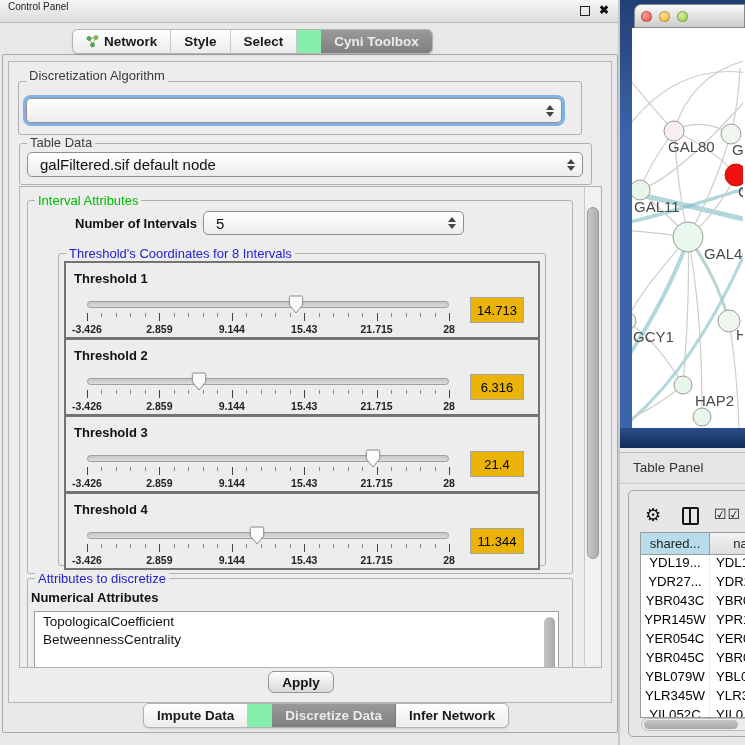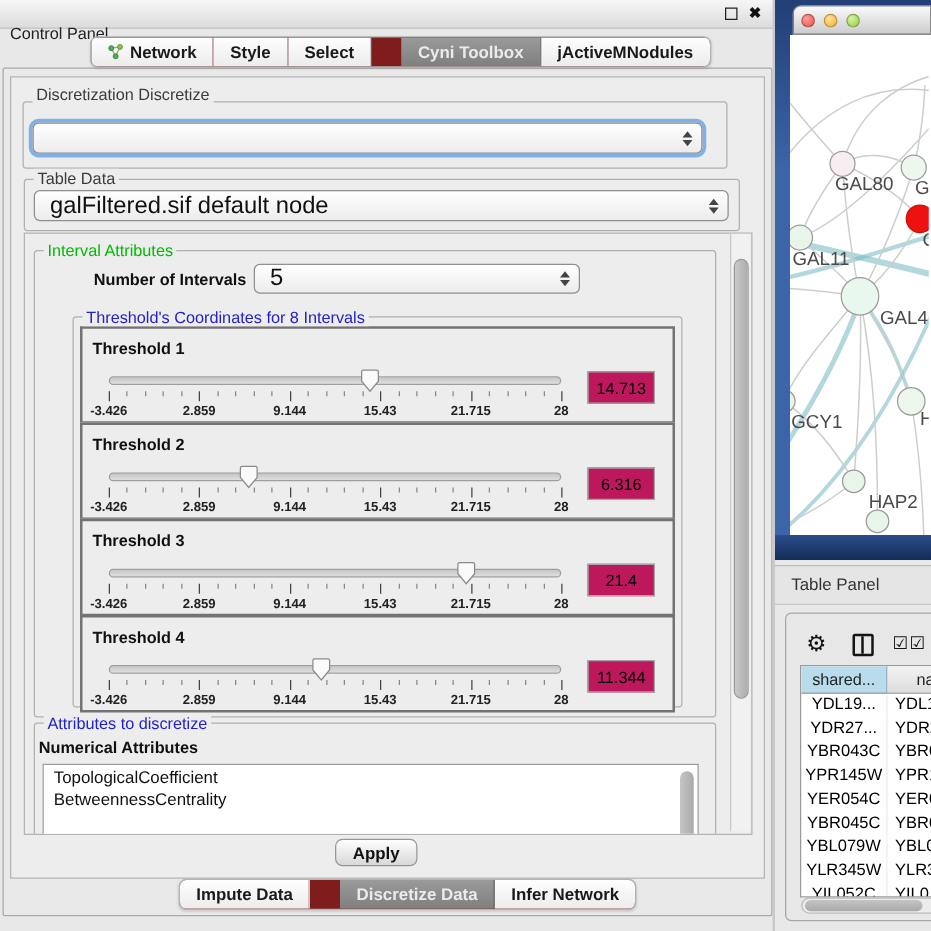--- a/index.html
+++ b/index.html
@@ -1,46 +1,46 @@
 <!DOCTYPE html>
 <html><head>
 <meta charset="utf-8">
 <style>
   html,body{margin:0;padding:0;}
   .screen{position:relative;width:745px;height:745px;background:#e8e8e8;overflow:hidden;
           font-family:"Liberation Sans",sans-serif;color:#1a1a1a;}
   
   .cp-titlebar{position:absolute;left:0;top:0;width:620px;height:22px;
     background:linear-gradient(#f6f6f6,#dcdcdc);border-bottom:1px solid #bdbdbd;}
-  .cp-title{position:absolute;left:8px;top:19px;font-size:13px;color:#222;}
+  .cp-title{position:absolute;left:8px;top:1px;font-size:10px;color:#222;}
   .ic-float{position:absolute;left:580px;top:6px;width:8px;height:8px;border:1.5px solid #222;}
   .ic-close{position:absolute;left:599px;top:3px;font-size:12px;font-weight:bold;color:#111;}
   
   .tabbar{position:absolute;display:flex;height:23px;border:1px solid #b3b3b3;border-radius:6px;
-    background:#7f1d1d;overflow:hidden;z-index:30;box-shadow:0 1px 2px rgba(0,0,0,.12);}
+    background:#86efac;overflow:hidden;z-index:30;box-shadow:0 1px 2px rgba(0,0,0,.12);}
   #top-tabs{left:72px;top:29px;}
   #bottom-tabs{left:143px;top:703px;}
   .tab{display:flex;align-items:center;gap:5px;padding:0 13px;font-size:13.5px;font-weight:bold;
     color:#1a1a1a;background:linear-gradient(#fefefe,#ececec);border-right:1px solid #c9c9c9;cursor:default;}
   .tab:last-child{border-right:none;}
   .tab.active{background:linear-gradient(#9a9a9a,#7f7f7f);color:#ebebeb;border-right-color:#7a7a7a;margin-left:24px;}
   .net-ico{display:inline-block;width:13px;height:13px;}
   
   .cp-outer{position:absolute;left:2px;top:54px;width:614px;height:677px;
     border:1px solid #a8a8a8;border-radius:2px;background:#e9e9e9;}
   .cp-inner{position:absolute;left:8px;top:61px;width:602px;height:640px;
     border:1px solid #b5b5b5;background:#ededed;}
   .group-label{position:absolute;font-size:13px;background:#ededed;padding:0 3px;z-index:5;}
   .group-box{position:absolute;border:1px solid #b0b0b0;border-radius:3px;}
   .lbl-green{color:#00bb00;}
   .lbl-blue{color:#2222cc;}
   .lbl-dark{color:#3b3b3b;}
   
   .combo{position:absolute;border:1px solid #8f8f8f;border-radius:5px;
-    background:linear-gradient(#ffffff,#ececec);font-size:19px;color:#111;
+    background:linear-gradient(#ffffff,#ececec);font-size:15px;color:#111;
     display:flex;align-items:center;padding-left:12px;box-sizing:border-box;}
   .combo .spin{position:absolute;right:7px;top:50%;transform:translateY(-50%);
     display:flex;flex-direction:column;gap:2px;}
   .combo .up{width:0;height:0;border-left:4px solid transparent;border-right:4px solid transparent;
     border-bottom:5px solid #444;}
   .combo .dn{width:0;height:0;border-left:4px solid transparent;border-right:4px solid transparent;
     border-top:5px solid #444;}
   .combo.focused{box-shadow:0 0 0 3px rgba(100,160,230,.8);}
   
   .popup{position:absolute;left:13px;top:86px;width:523px;height:53px;background:#fff;
@@ -62,21 +62,21 @@
   .th-panel{position:relative;width:472px;height:74px;border:2px solid #737373;background:#ededed;margin-top:-1px;}
   .th-name{position:absolute;left:8px;top:8px;font-size:13px;font-weight:bold;color:#111;}
   .th-slider{position:absolute;left:21px;top:33px;width:362px;height:40px;}
   .th-track{position:absolute;left:0;right:0;top:5px;height:5px;border:1px solid #9e9e9e;border-radius:4px;
     background:linear-gradient(#c6c6c6,#dedede);}
   .tick{position:absolute;top:17px;width:1px;background:#888;height:4px;}
   .tick.major{height:8px;background:#444;}
   .tick-label{position:absolute;top:27px;transform:translateX(-50%);font-size:10.5px;font-weight:bold;color:#222;white-space:nowrap;}
   .th-handle{position:absolute;top:-1px;width:16px;height:19px;}
   .th-value{position:absolute;left:404px;top:34px;width:52px;height:24px;border:1px solid #a5a5a5;
-    background:#be185d;font-size:13px;text-align:center;font-family:"Liberation Sans",sans-serif;padding:0;}
+    background:#eab308;font-size:13px;text-align:center;font-family:"Liberation Sans",sans-serif;padding:0;}
   
   .attr-list{position:absolute;left:14px;top:33px;width:523px;height:84px;background:#fff;
     border:1px solid #9c9c9c;overflow:hidden;}
   .attr-item{font-size:13.5px;color:#111;padding:2px 0 1px 8px;white-space:nowrap;}
   .attr-scroll{position:absolute;right:3px;top:5px;width:11px;height:62px;border-radius:6px;
     background:linear-gradient(90deg,#c5c5c5,#aaaaaa);}
   
   .apply-btn{position:absolute;left:268px;top:671px;width:66px;height:22px;border:1px solid #969696;
     border-radius:6px;background:linear-gradient(#fefefe,#d8d8d8);font-size:13.5px;font-weight:bold;
     font-family:"Liberation Sans",sans-serif;color:#111;z-index:20;}
@@ -141,29 +141,26 @@
       </div>
       <div class="tab">
         <span>Style</span>
       </div>
       <div class="tab">
         <span>Select</span>
       </div>
       <div class="tab active">
         <span>Cyni Toolbox</span>
       </div>
-      <div class="tab">
-        <span>jActiveMNodules</span>
-      </div>
     </div>
 
   <div class="cp-outer"></div>
   <div class="cp-inner"></div>
 
-  <span class="group-label lbl-dark" style="left:26px;top:68px;">Discretization Discretize</span>
+  <span class="group-label lbl-dark" style="left:26px;top:68px;">Discretization Algorithm</span>
   <div class="group-box" style="left:18px;top:81px;width:562px;height:52px;"></div>
   <div class="combo focused" style="left:26px;top:98px;width:536px;height:25px;">
     <span class="spin">
         <span class="up"></span>
         <span class="dn"></span>
       </span>
   </div>
 
 
   <span class="group-label lbl-dark" style="left:27px;top:135px;z-index:6;">Table Data</span>

